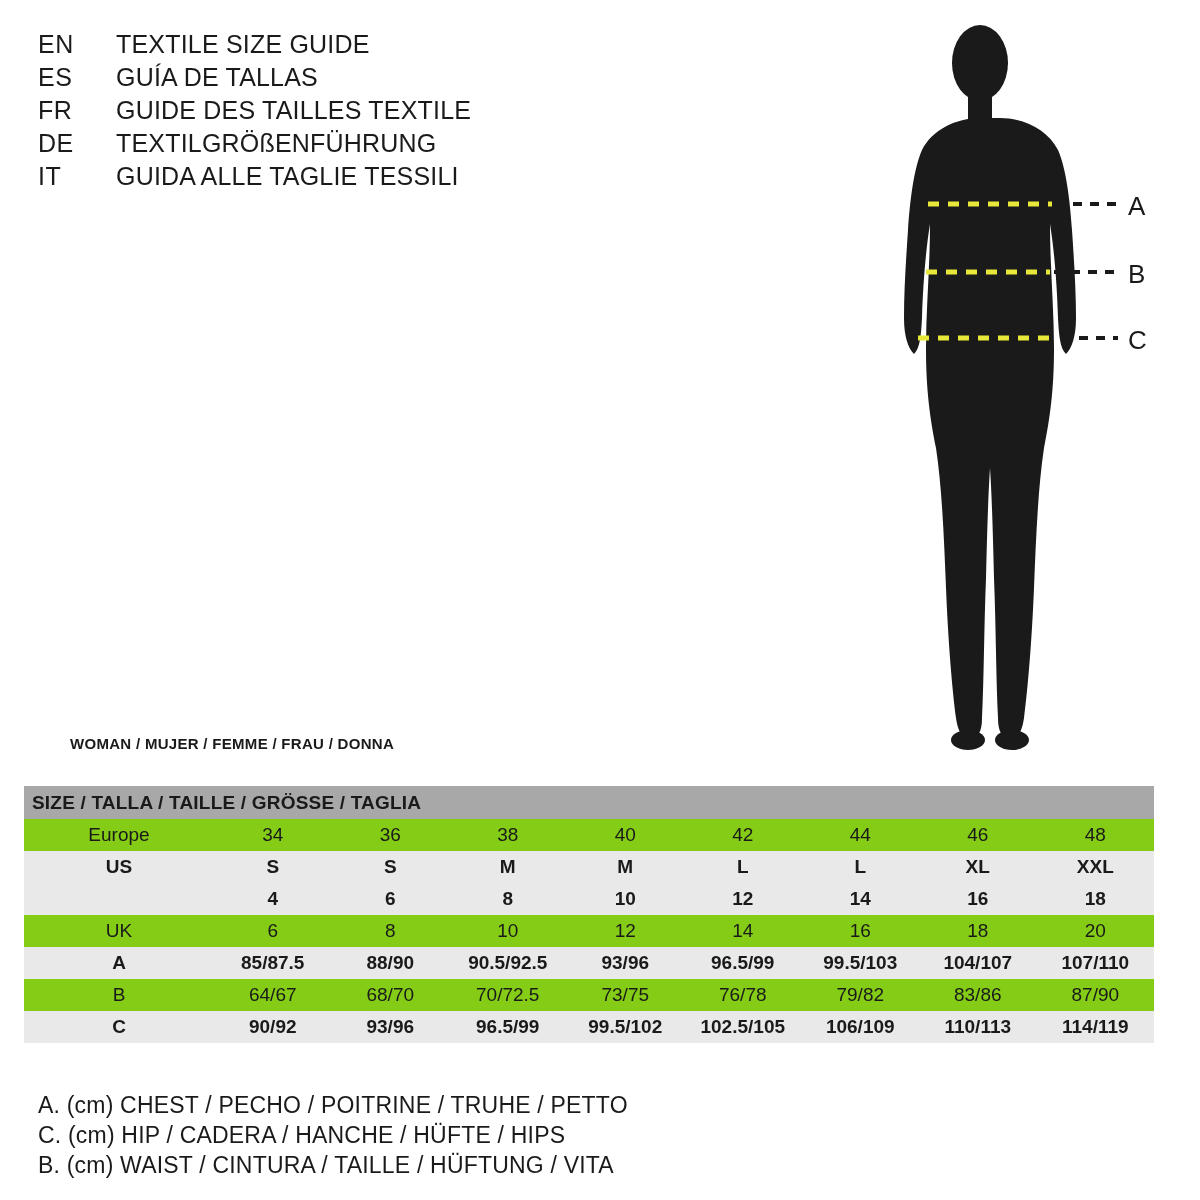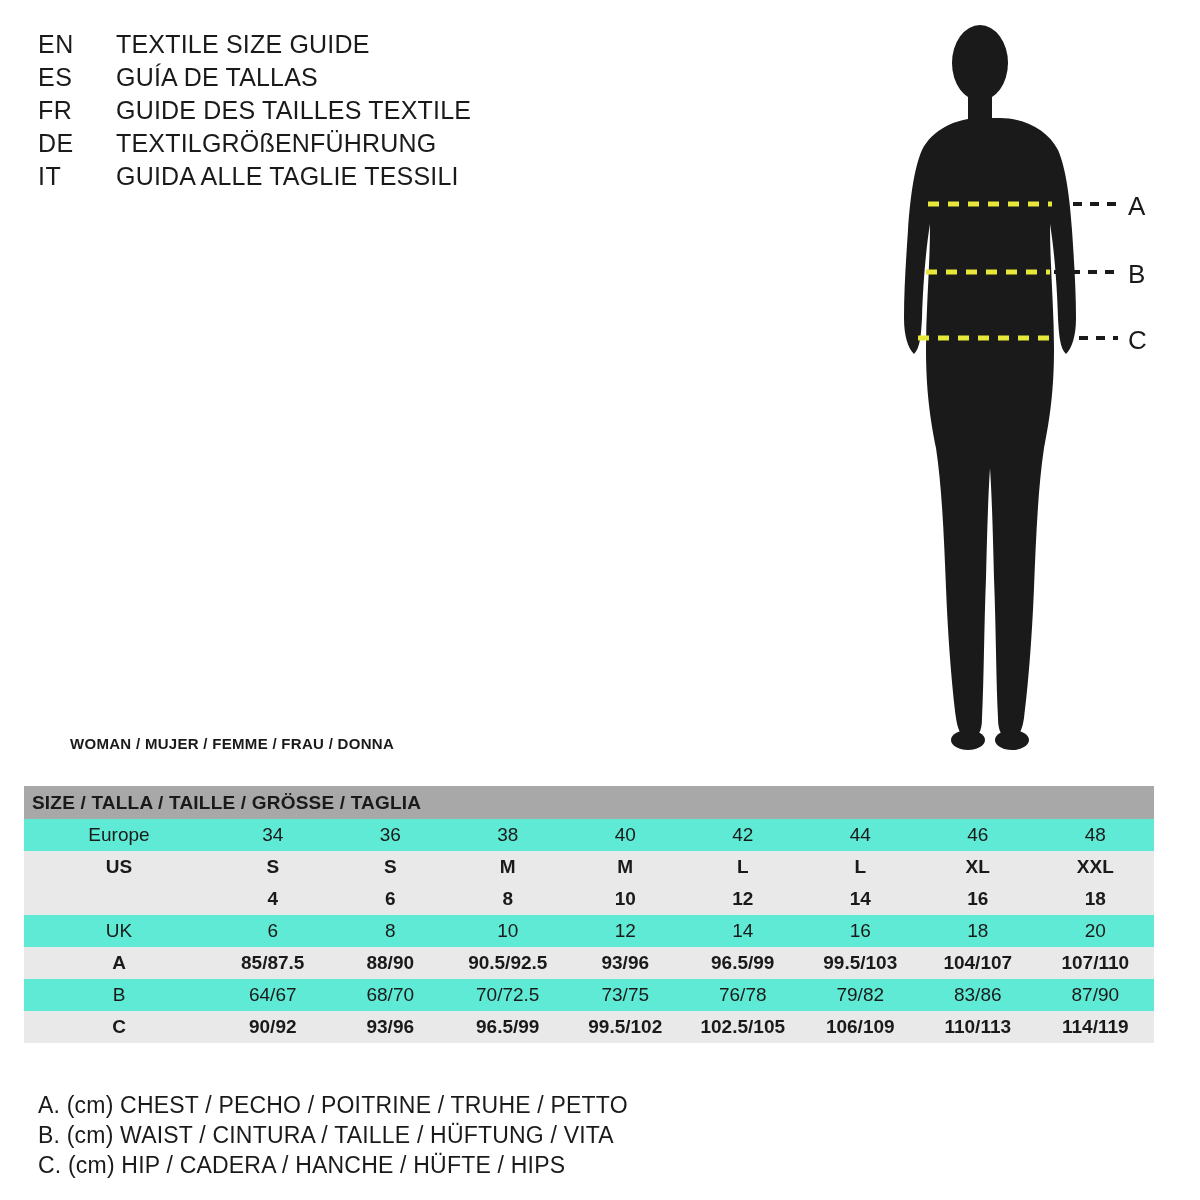--- a/index.html
+++ b/index.html
@@ -103,21 +103,21 @@
   }
   tr.header-row td, tr.header-row th {
     background: #a8a8a8;
     height: 33px;
   }
   tr.row-alt td {
     background: #e9e9e9;
     font-weight: bold;
   }
   tr.row-plain td {
-    background: #5eead4;
+    background: #84cc16;
   }
   td.label-cell {
     text-align: left;
     padding-left: 8px;
   }
 
   
   col.c-label { width: 190px; }
   col.c-val { width: 117.5px; }
 
@@ -326,17 +326,17 @@
           <td>106/109</td>
           <td>110/113</td>
           <td>114/119</td>
         </tr>
       </tbody>
     </table>
   </div>
 
   <div class="notes">
     <div class="note">A. (cm) CHEST / PECHO / POITRINE / TRUHE / PETTO</div>
+    <div class="note">C. (cm) HIP / CADERA / HANCHE / HÜFTE / HIPS</div>
     <div class="note">B. (cm) WAIST / CINTURA / TAILLE / HÜFTUNG / VITA</div>
-    <div class="note">C. (cm) HIP / CADERA / HANCHE / HÜFTE / HIPS</div>
   </div>
 
 </div>
 
 </body></html>

